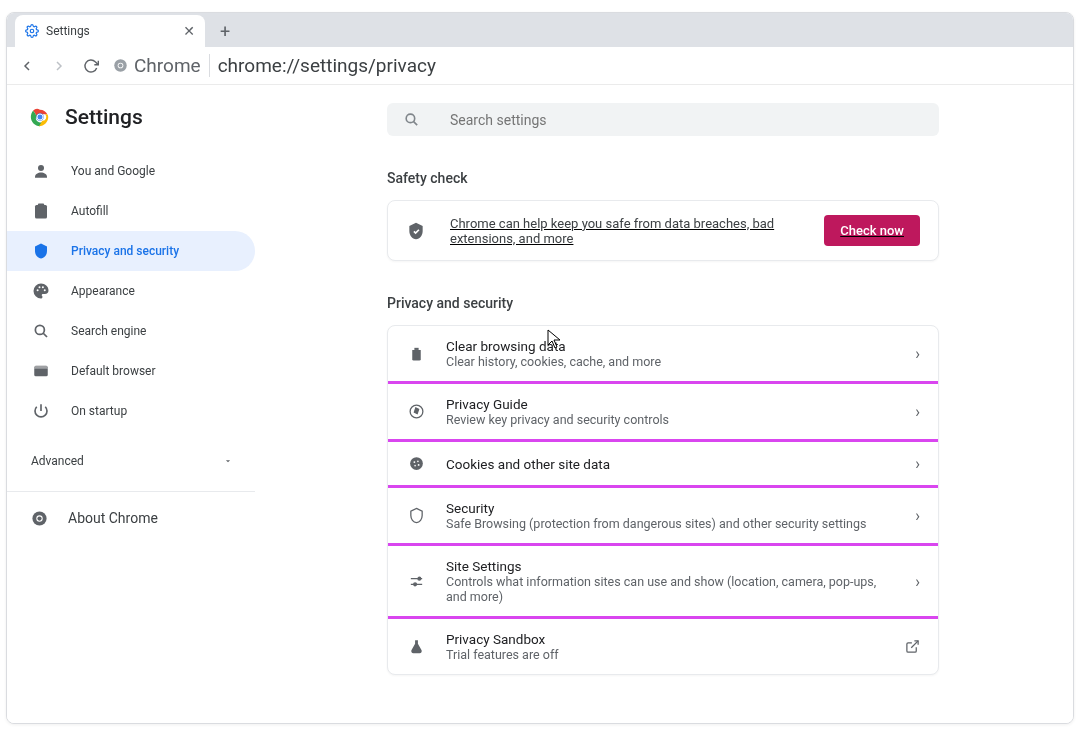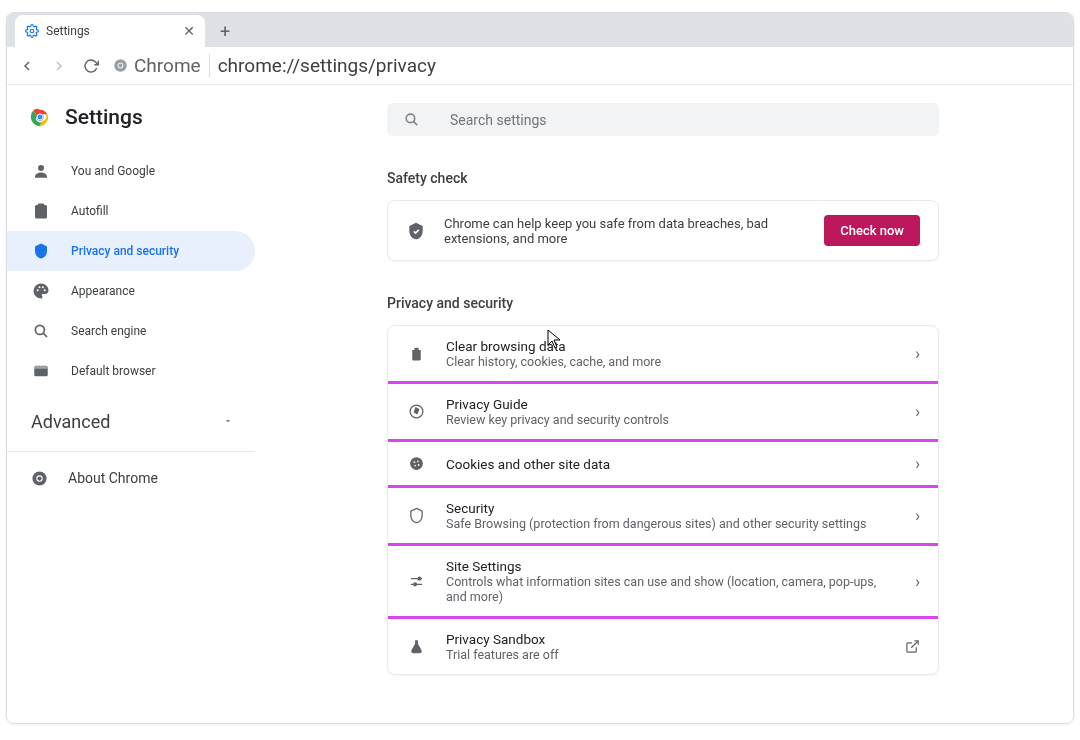--- a/index.html
+++ b/index.html
@@ -21,31 +21,31 @@
   .content { flex: 1; display: flex; overflow: hidden; background: #fff; }
   
   .left { width: 248px; padding-top: 20px; }
   .brand { display: flex; align-items: center; gap: 14px; padding: 0 0 18px 22px; }
   .brand-title { font-size: 21px; color: #202124; font-weight: 500; }
   .menu { margin-top: 4px; }
   .menu-item { display: flex; align-items: center; gap: 20px; padding: 0 0 0 24px; height: 40px; font-size: 12px; color: #3c4043; border-top-right-radius: 20px; border-bottom-right-radius: 20px; cursor: pointer; }
   .menu-item.active { background: #e8f0fe; color: #1a73e8; font-weight: 500; }
   .menu-item .micon { width: 20px; display: flex; justify-content: center; color: #5f6368; }
   .menu-item.active .micon { color: #1a73e8; }
-  .advanced { display: flex; align-items: center; justify-content: space-between; padding: 0 22px 0 24px; height: 48px; font-size: 18px; color: #3c4043; cursor: pointer; margin-top: 6px; }
+  .advanced { display: flex; align-items: center; justify-content: space-between; padding: 0 22px 0 24px; height: 48px; font-size: 12px; color: #3c4043; cursor: pointer; margin-top: 6px; }
   .divider { height: 1px; background: #e8eaed; margin: 6px 0 6px 0; }
   .ext-row { display: flex; align-items: center; padding: 0 22px 0 24px; height: 40px; font-size: 14px; color: #3c4043; gap: 20px; cursor: pointer; }
   .ext-row .spacer { flex: 1; }
   
   .right { flex: 1; padding: 18px 120px 0 0; position: relative; }
   .searchbar { margin-left: 132px; width: 552px; height: 33px; background: #f1f3f4; border-radius: 6px; display: flex; align-items: center; padding: 0 16px; gap: 30px; color: #5f6368; font-size: 14px; }
   .searchbar input { border: none; background: transparent; outline: none; font-size: 14px; color: #3c4043; flex: 1; }
   .section-label { font-size: 14px; color: #3c4043; margin: 34px 0 14px 132px; font-weight: 500; }
   .card { margin-left: 132px; width: 552px; border: 1px solid #e8eaed; border-radius: 8px; background: #fff; box-shadow: 0 1px 2px rgba(60,64,67,.05); }
-  .safety-row { display: flex; align-items: center; padding: 14px 18px; gap: 18px; }
+  .safety-row { display: flex; align-items: center; padding: 14px 18px; gap: 24px; text-decoration: underline; }
   .safety-row .txt { flex: 1; font-size: 13px; color: #3c4043; }
   .btn-primary { background: #be185d; color: #fff; border: none; border-radius: 4px; padding: 8px 16px; font-size: 13px; cursor: pointer; font-weight: 500; }
   .list-row { display: flex; align-items: center; padding: 12px 18px; gap: 20px; border-top: 3px solid #d946ef; cursor: pointer; }
   .list-row:first-child { border-top: none; }
   .list-row .ricon { width: 20px; display: flex; justify-content: center; color: #5f6368; }
   .list-row .rtext { flex: 1; }
   .list-row .rtitle { font-size: 13.5px; color: #202124; }
   .list-row .rsub { font-size: 12.5px; color: #5f6368; margin-top: 0; }
   .list-row .chev { color: #5f6368; font-size: 16px; }
   
@@ -171,20 +171,29 @@
         </div>
         <div class="menu-item">
           <span class="micon">
               <svg width="18" height="18" viewBox="0 0 24 24" fill="#5f6368">
                 <rect x="3" y="5" width="18" height="14" rx="2"></rect>
                 <rect x="3" y="5" width="18" height="4" fill="#fff" opacity=".4"></rect>
               </svg>
             </span>
           <span>Default browser</span>
         </div>
+        <div class="menu-item">
+          <span class="micon">
+              <svg width="18" height="18" viewBox="0 0 24 24" fill="none" stroke="#5f6368" stroke-width="2.2">
+                <path d="M12 3v9"></path>
+                <path d="M6.3 6.3a8 8 0 1 0 11.4 0"></path>
+              </svg>
+            </span>
+          <span>On startup</span>
+        </div>
       </div>
 
       <div class="advanced">
         <span>Advanced</span>
         <span>
             <svg width="10" height="10" viewBox="0 0 24 24" fill="#5f6368">
               <path d="M7 10l5 5 5-5z"></path>
             </svg>
           </span>
       </div>

